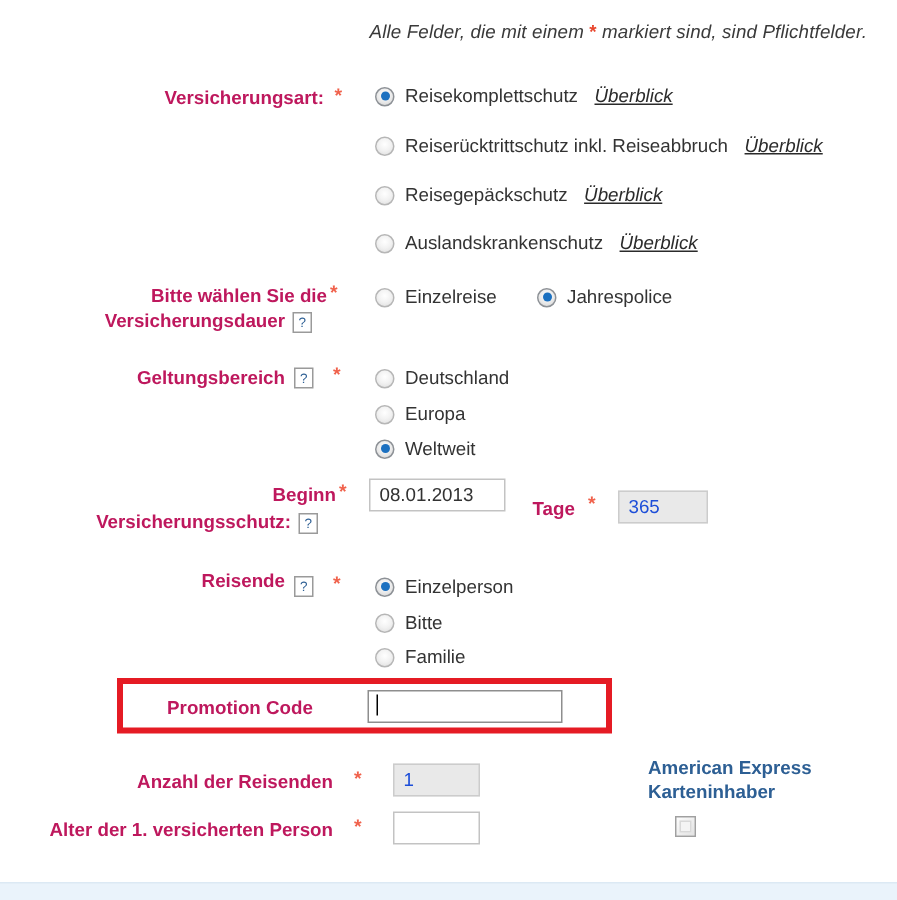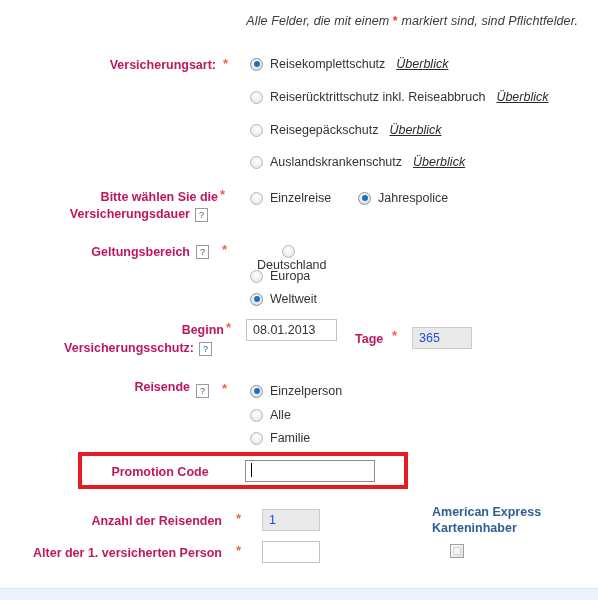--- a/index.html
+++ b/index.html
@@ -265,21 +265,21 @@
   </div>
   <div class="opt" style="left:358px; top:191px;">
     <span class="radio checked"></span>
     <span class="opt-label">Jahrespolice</span>
   </div>
 
   <div class="label" style="left:0; top:245px; width:190px;">Geltungsbereich</div>
   <span class="help-icon help-abs" style="left:196px; top:245px;">?</span>
   <div class="star-abs" style="left:222px; top:243px;">*</div>
 
-  <div class="opt" style="left:250px; top:245px;flex-direction:column;">
+  <div class="opt" style="left:250px; top:245px;">
     <span class="radio"></span>
     <span class="opt-label">Deutschland</span>
   </div>
   <div class="opt" style="left:250px; top:269px;">
     <span class="radio"></span>
     <span class="opt-label">Europa</span>
   </div>
   <div class="opt" style="left:250px; top:292px;">
     <span class="radio checked"></span>
     <span class="opt-label">Weltweit</span>
@@ -300,21 +300,21 @@
   <div class="label" style="left:0; top:380px; width:190px;">Reisende</div>
   <span class="help-icon help-abs" style="left:196px; top:384px;">?</span>
   <div class="star-abs" style="left:222px; top:382px;">*</div>
 
   <div class="opt" style="left:250px; top:384px;">
     <span class="radio checked"></span>
     <span class="opt-label">Einzelperson</span>
   </div>
   <div class="opt" style="left:250px; top:408px;">
     <span class="radio"></span>
-    <span class="opt-label">Alle</span>
+    <span class="opt-label">Bitte</span>
   </div>
   <div class="opt" style="left:250px; top:431px;">
     <span class="radio"></span>
     <span class="opt-label">Familie</span>
   </div>
 
   <div class="promo-box"></div>
   <div class="label" style="left:95px; top:465px; width:130px; text-align:center;">Promotion Code</div>
   <div class="field focused" style="left:245px; top:460px; width:130px;"><span class="caret"></span><span></span></div>
 

